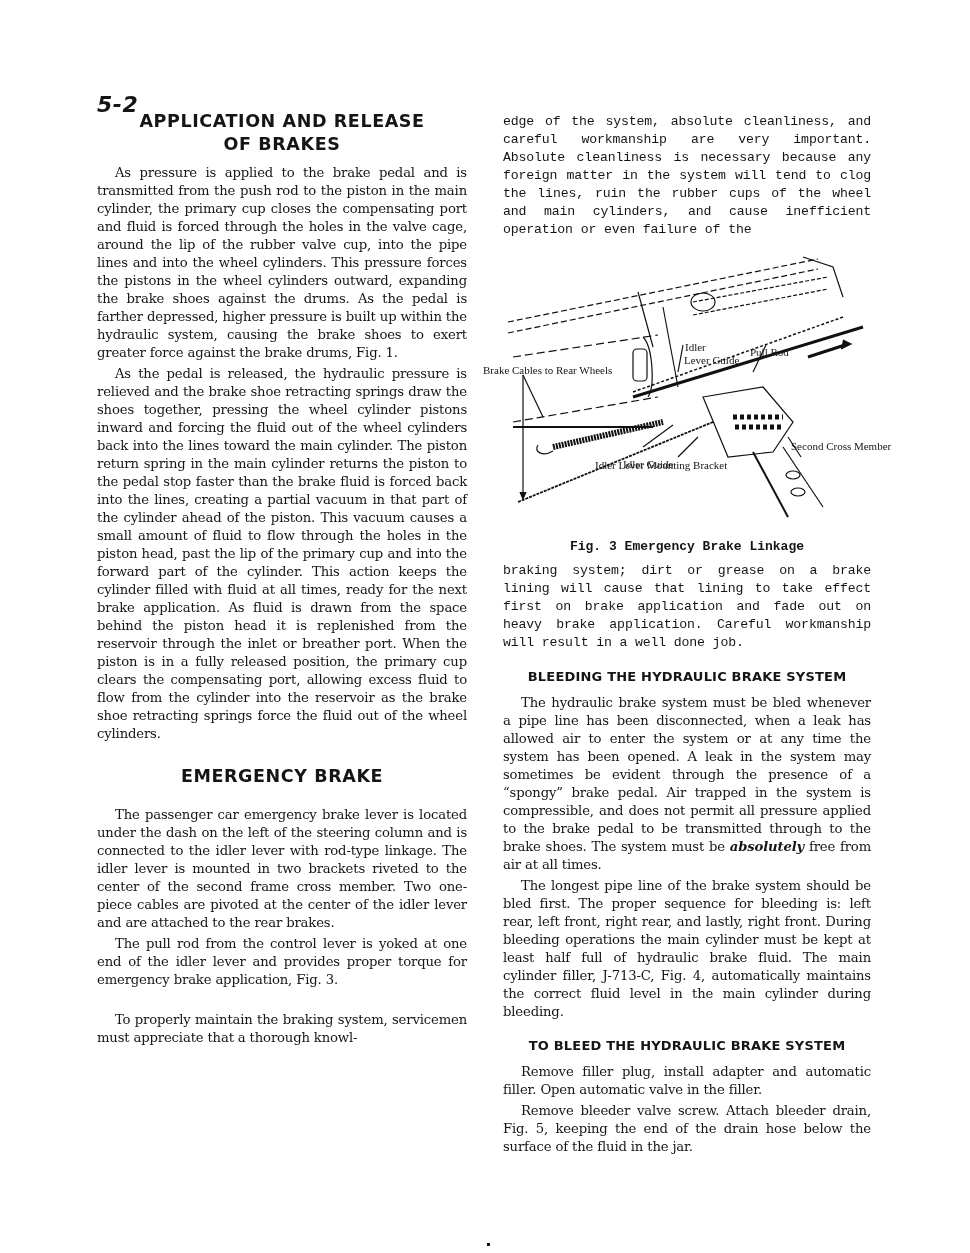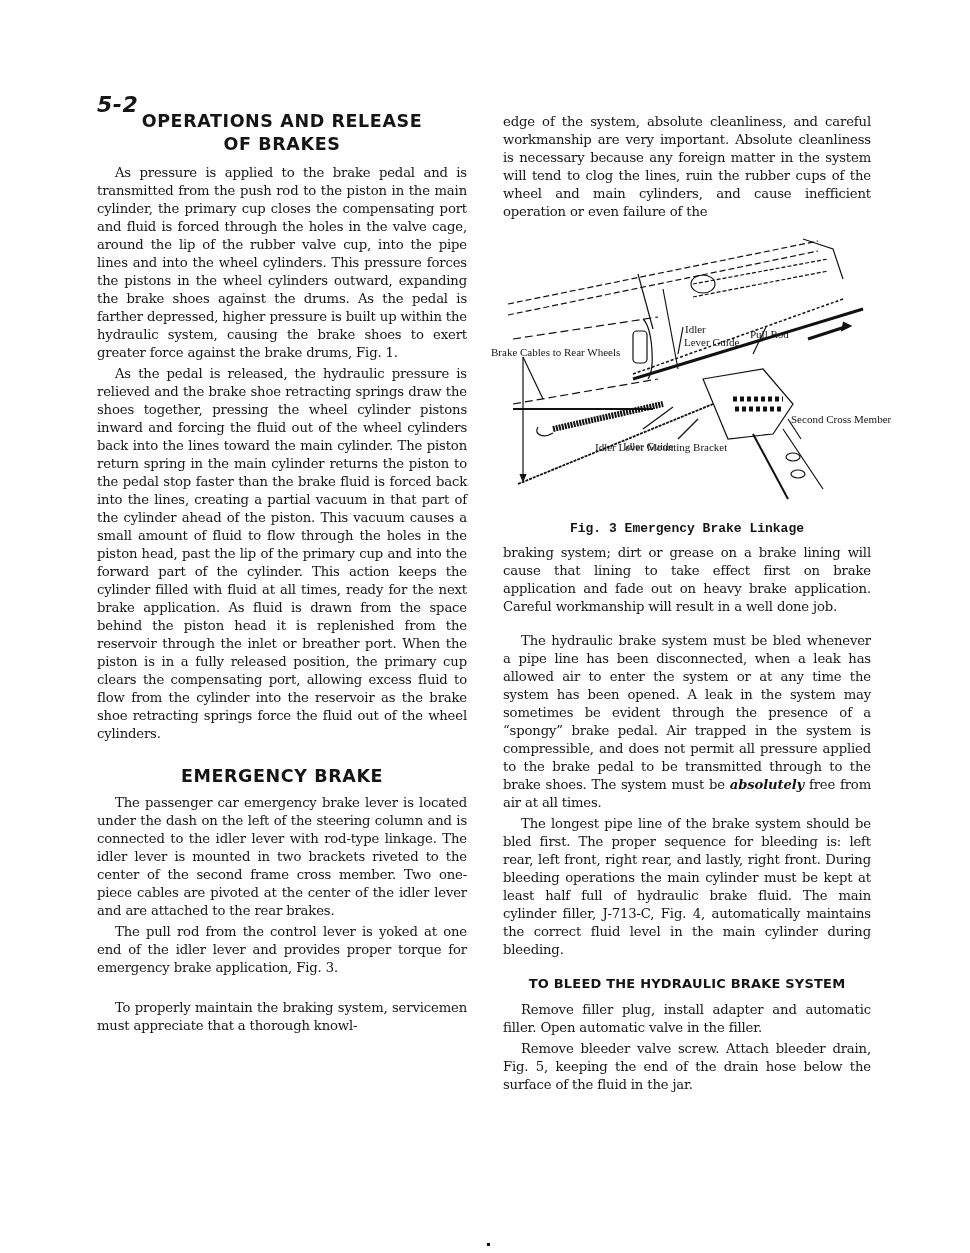--- a/index.html
+++ b/index.html
@@ -20,21 +20,21 @@
     .h2 {
       font-family: "DejaVu Sans", sans-serif; font-weight: bold;
       font-size: 13px; line-height: 18px; text-align: center;
       letter-spacing: 0.2px; margin: 0;
     }
     p {
       font-family: "DejaVu Serif", serif; font-size: 13.2px; line-height: 18px;
       text-align: justify; margin: 0; text-indent: 18px;
       letter-spacing: -0.15px;
     }
-    p.noindent { text-indent: 0; }
+    p.noindent { text-indent: 0; font-family: Liberation Mono, monospace; }
     p + p { margin-top: 3px; }
     em { font-style: italic; font-weight: bold; }
     .gap-sec { height: 18px; }
     .figure {
       position: relative; width: 420px; height: 290px; margin-left: -20px; margin-top: 8px;
     }
     .figure svg { position: absolute; left: 0; top: 0; }
     .fig-label {
       position: absolute; font-family: "Liberation Serif", serif; font-size: 11px; white-space: nowrap;
     }
@@ -44,28 +44,28 @@
     }
     .dot { position: absolute; left: 487px; top: 1243px; width: 3px; height: 3px; background: #111; }
   </style>
 </head>
 <body>
 
 <div class="page-number">5-2</div>
 
 <div class="col col-left">
   <div class="h1">
-    <div>OPERATIONS AND RELEASE</div>
+    <div>APPLICATION AND RELEASE</div>
     <div>OF BRAKES</div>
   </div>
   <p>As pressure is applied to the brake pedal and is transmitted from the push rod to the piston in the main cylinder, the primary cup closes the compensating port and fluid is forced through the holes in the valve cage, around the lip of the rubber valve cup, into the pipe lines and into the wheel cylinders. This pressure forces the pistons in the wheel cylinders outward, expanding the brake shoes against the drums. As the pedal is farther depressed, higher pressure is built up within the hydraulic system, causing the brake shoes to exert greater force against the brake drums, Fig. 1.</p>
   <p>As the pedal is released, the hydraulic pressure is relieved and the brake shoe retracting springs draw the shoes together, pressing the wheel cylinder pistons inward and forcing the fluid out of the wheel cylinders back into the lines toward the main cylinder. The piston return spring in the main cylinder returns the piston to the pedal stop faster than the brake fluid is forced back into the lines, creating a partial vacuum in that part of the cylinder ahead of the piston. This vacuum causes a small amount of fluid to flow through the holes in the piston head, past the lip of the primary cup and into the forward part of the cylinder. This action keeps the cylinder filled with fluid at all times, ready for the next brake application. As fluid is drawn from the space behind the piston head it is replenished from the reservoir through the inlet or breather port. When the piston is in a fully released position, the primary cup clears the compensating port, allowing excess fluid to flow from the cylinder into the reservoir as the brake shoe retracting springs force the fluid out of the wheel cylinders.</p>
 
   <div class="gap-sec" style="height:22px"></div>
-  <div class="h1" style="margin-bottom:6px">EMERGENCY BRAKE</div>
+  <div class="h1" style="margin-bottom:18px">EMERGENCY BRAKE</div>
   <p>The passenger car emergency brake lever is located under the dash on the left of the steering column and is connected to the idler lever with rod-type linkage. The idler lever is mounted in two brackets riveted to the center of the second frame cross member. Two one-piece cables are pivoted at the center of the idler lever and are attached to the rear brakes.</p>
   <p>The pull rod from the control lever is yoked at one end of the idler lever and provides proper torque for emergency brake application, Fig. 3.</p>
 
   <div class="gap-sec" style="height:22px"></div>
   <p>To properly maintain the braking system, servicemen must appreciate that a thorough knowl-</p>
 </div>
 
 <div class="col col-right">
   <p class="noindent">edge of the system, absolute cleanliness, and careful workmanship are very important. Absolute cleanliness is necessary because any foreign matter in the system will tend to clog the lines, ruin the rubber cups of the wheel and main cylinders, and cause inefficient operation or even failure of the</p>
 
@@ -109,33 +109,34 @@
         <path d="M40 128 L40 250"></path>
         <path d="M40 128 L60 170"></path>
         <path d="M200 98 L195 125"></path>
         <path d="M283 98 L270 125"></path>
         <path d="M305 190 L318 210"></path>
         <path d="M160 200 L190 178"></path>
         <path d="M195 210 L215 190"></path>
         <path d="M37 245 L40 252 L43 245" fill="#111"></path>
       </g>
     </svg>
-    <div class="fig-label" style="left:8px; top:117px">Brake Cables to Rear Wheels</div>
+    <div class="fig-label" style="left:0; top:117px">Brake Cables to Rear Wheels</div>
     <div class="fig-label" style="left:202px; top:94px">Idler</div>
     <div class="fig-label" style="left:201px; top:107px">Lever Guide</div>
     <div class="fig-label" style="left:267px; top:99px">Pull Rod</div>
-    <div class="fig-label" style="left:308px; top:184px">Second Cross Member</div>
+    <div class="fig-label" style="left:308px; top:193px">Second Cross Member</div>
     <div class="fig-label" style="left:140px; top:211px">Idler Guide</div>
     <div class="fig-label" style="left:112px; top:212px">Idler Lever Mounting Bracket</div>
   </div>
   <div class="fig-caption">Fig. 3 Emergency Brake Linkage</div>
 
   <p class="noindent">braking system; dirt or grease on a brake lining will cause that lining to take effect first on brake application and fade out on heavy brake application. Careful workmanship will result in a well done job.</p>
 
   <div class="gap-sec" style="height:16px"></div>
+  <div class="h2" style="margin-bottom:8px">BLEEDING THE HYDRAULIC BRAKE SYSTEM</div>
   <p><span>The hydraulic brake system must be bled whenever a pipe line has been disconnected, when a leak has allowed air to enter the system or at any time the system has been opened. A leak in the system may sometimes be evident through the presence of a “spongy” brake pedal. Air trapped in the system is compressible, and does not permit all pressure applied to the brake pedal to be transmitted through to the brake shoes. The system must be </span><em>absolutely</em><span> free from air at all times.</span></p>
   <p>The longest pipe line of the brake system should be bled first. The proper sequence for bleeding is: left rear, left front, right rear, and lastly, right front. During bleeding operations the main cylinder must be kept at least half full of hydraulic brake fluid. The main cylinder filler, J-713-C, Fig. 4, automatically maintains the correct fluid level in the main cylinder during bleeding.</p>
 
   <div class="gap-sec" style="height:16px"></div>
   <div class="h2" style="margin-bottom:8px">TO BLEED THE HYDRAULIC BRAKE SYSTEM</div>
   <p>Remove filler plug, install adapter and automatic filler. Open automatic valve in the filler.</p>
   <p>Remove bleeder valve screw. Attach bleeder drain, Fig. 5, keeping the end of the drain hose below the surface of the fluid in the jar.</p>
 </div>
 
 <div class="dot"></div>

